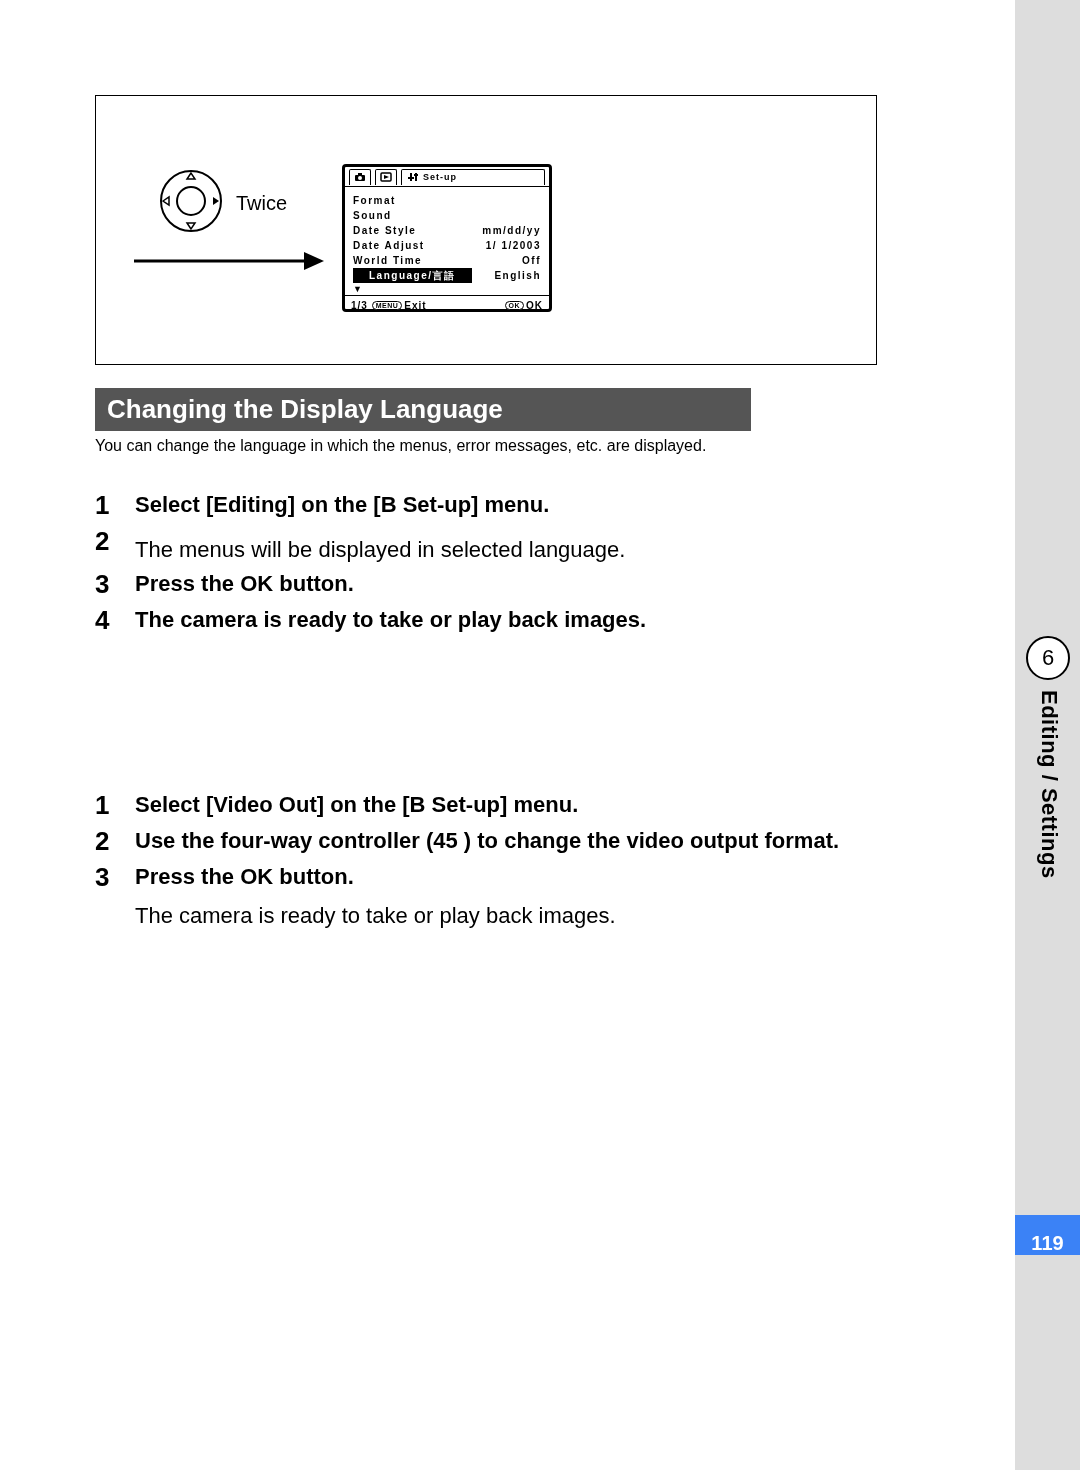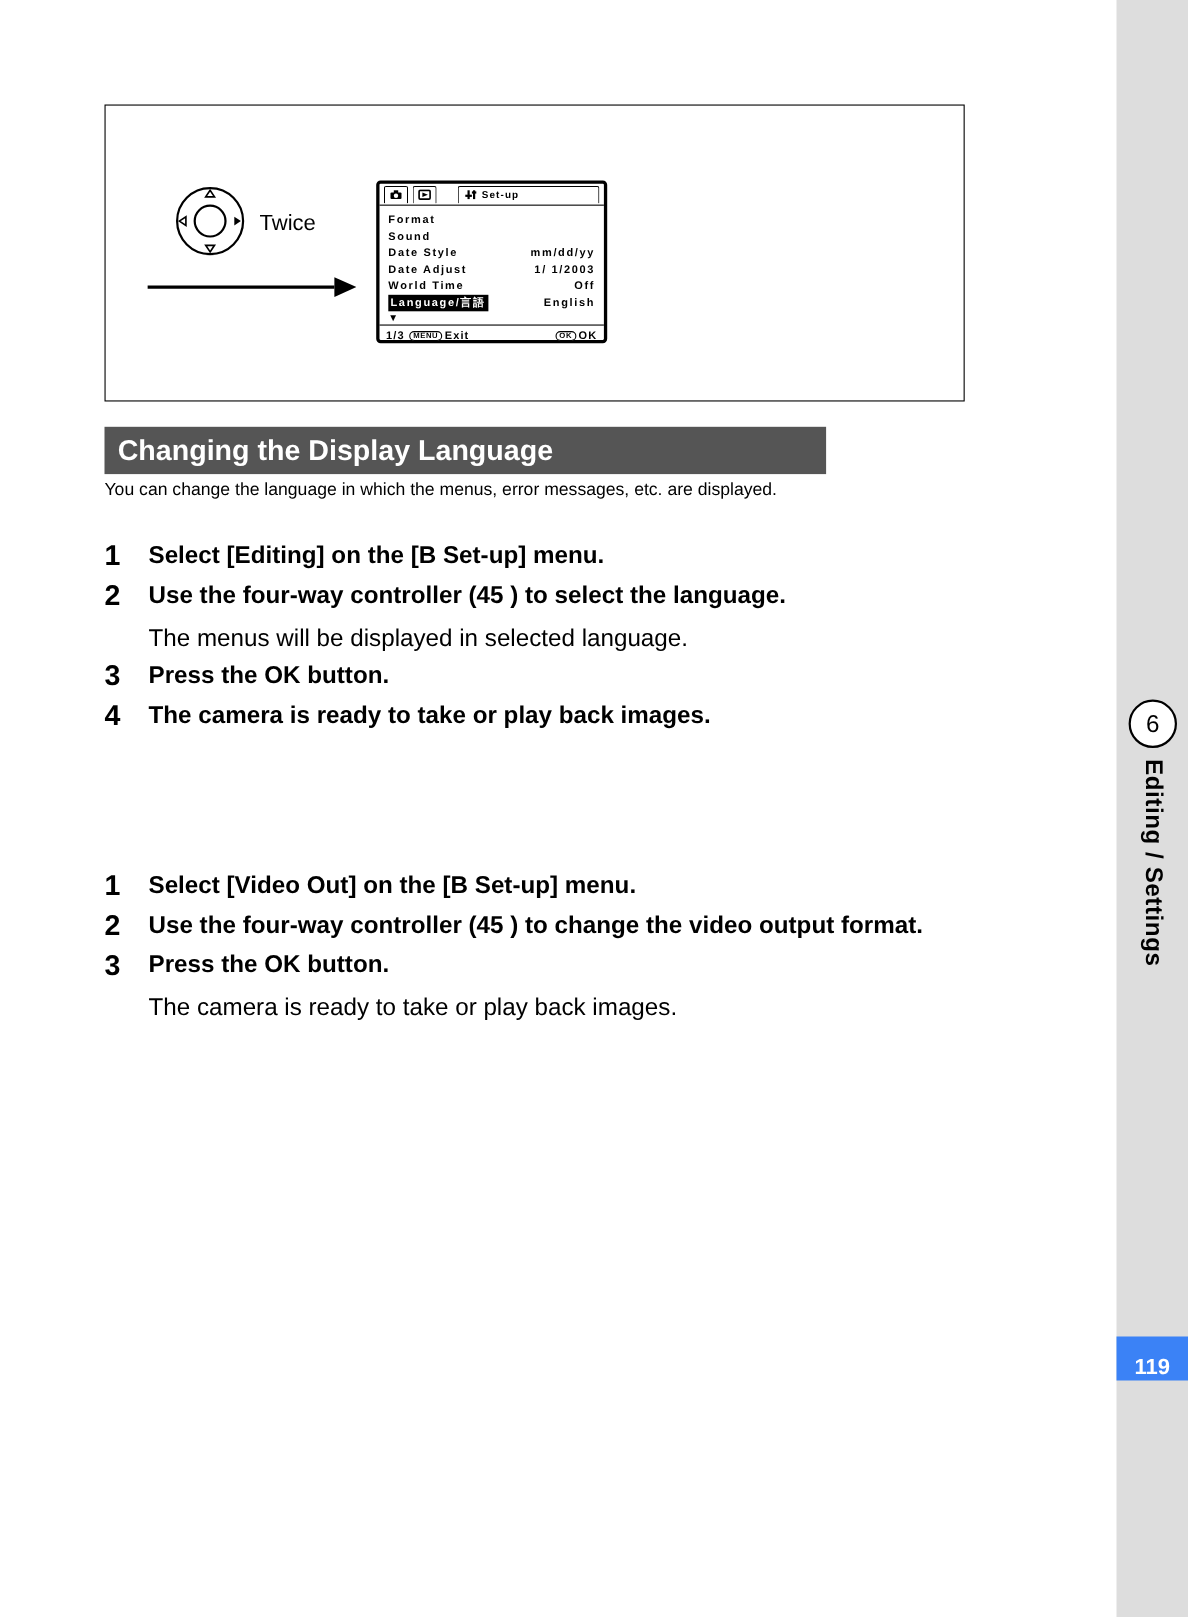--- a/index.html
+++ b/index.html
@@ -16,26 +16,26 @@
   
   .fig-box { position: absolute; left: 95px; top: 95px; width: 782px; height: 270px; border: 1px solid #000; }
   .controller-svg { position: absolute; left: 55px; top: 65px; }
   .twice-label { position: absolute; left: 140px; top: 96px; font-size: 20px; }
   .arrow-right { position: absolute; left: 38px; top: 150px; }
 
   
   .lcd { position: absolute; left: 246px; top: 68px; width: 210px; height: 148px; border: 3px solid #000; border-radius: 4px; background: #fff; }
   .lcd-tabs { display: flex; align-items: center; height: 20px; border-bottom: 1.5px solid #000; font-size: 10px; letter-spacing: 1px; font-weight: bold; padding: 0 4px; gap: 4px; }
   .tab { border: 1.5px solid #000; border-bottom: none; height: 16px; display: flex; align-items: center; justify-content: center; padding: 0 4px; font-size: 9px; border-radius: 2px 2px 0 0; }
-  .tab.selected { background: #fff; margin-left: 15px; }
+  .tab.selected { background: #fff; }
   .tab svg { display: block; }
   .lcd-body { padding: 6px 8px 2px 8px; font-size: 10px; letter-spacing: 1.5px; font-weight: bold; }
   .lcd-row { display: flex; justify-content: space-between; line-height: 15px; }
   .lcd-row .rv { text-align: right; }
-  .lcd-highlight { background: #000; color: #fff; display: inline-block; padding: 0 2px; }
+  .lcd-highlight { background: #000; color: #fff; display: inline-block; padding: 0 16px; }
   .down-tri { font-size: 9px; line-height: 8px; display:block; margin-top:2px; }
   .lcd-foot { border-top: 1.5px solid #000; height: 20px; display: flex; align-items: center; justify-content: space-between; padding: 0 6px; font-size: 10px; letter-spacing: 1px; font-weight: bold; }
   .pill { display:inline-block; border:1px solid #000; border-radius:6px; font-size:7px; padding:0 3px; letter-spacing:0.5px; vertical-align:1px; margin-right:2px; background:#fff; color:#000; }
 
   
   .h-bar { position: absolute; left: 95px; width: 656px; background: #555; color: #fff; font-size: 26px; font-weight: bold; padding: 6px 12px; }
   .h1 { top: 388px; }
   .h2 { top: 688px; }
 
   
@@ -140,21 +140,20 @@
   <div class="steps s1">
     <div class="step">
       <div class="step-num">1</div>
       <div class="step-body">
           <div class="step-title">Select [Editing] on the [B  Set-up] menu.</div>
         </div>
     </div>
     <div class="step">
       <div class="step-num">2</div>
       <div class="step-body">
-        <div class="step-title">Use the four-way controller (45   ) to select the language.</div>
         <div class="step-note">The menus will be displayed in selected language.</div>
       </div>
     </div>
     <div class="step">
       <div class="step-num">3</div>
       <div class="step-body">
           <div class="step-title">Press the OK button.</div>
         </div>
     </div>
     <div class="step">

